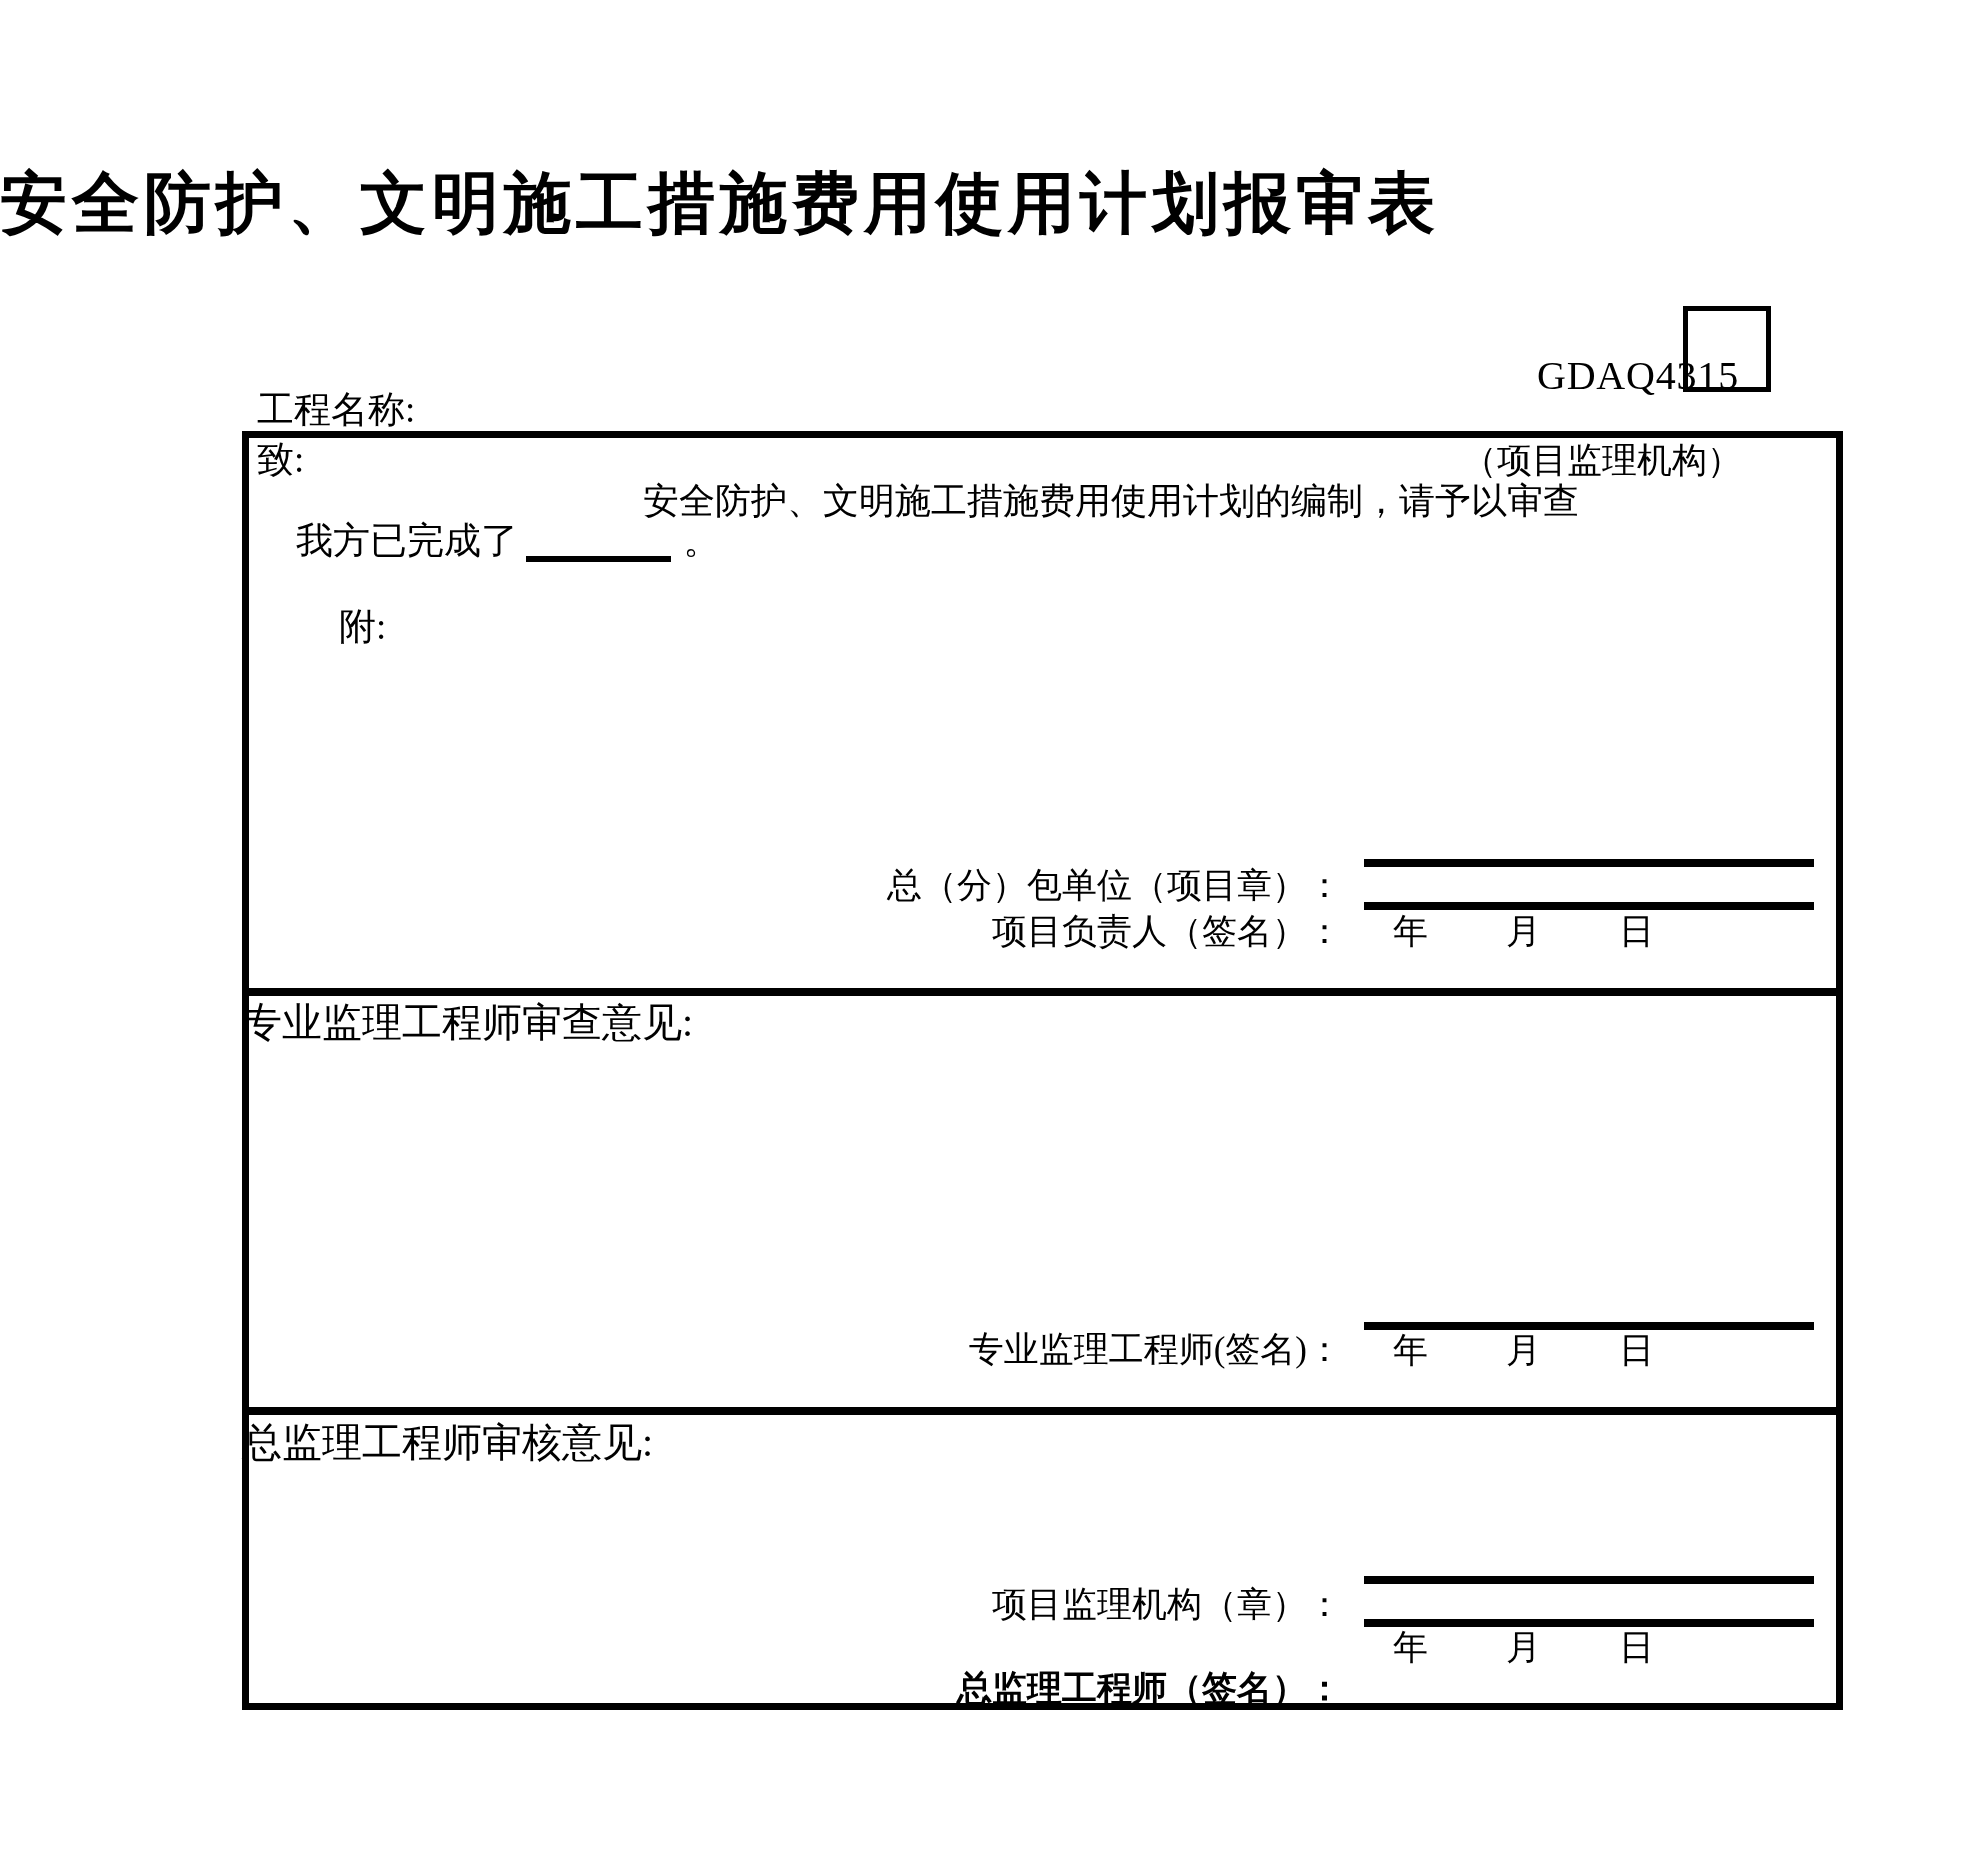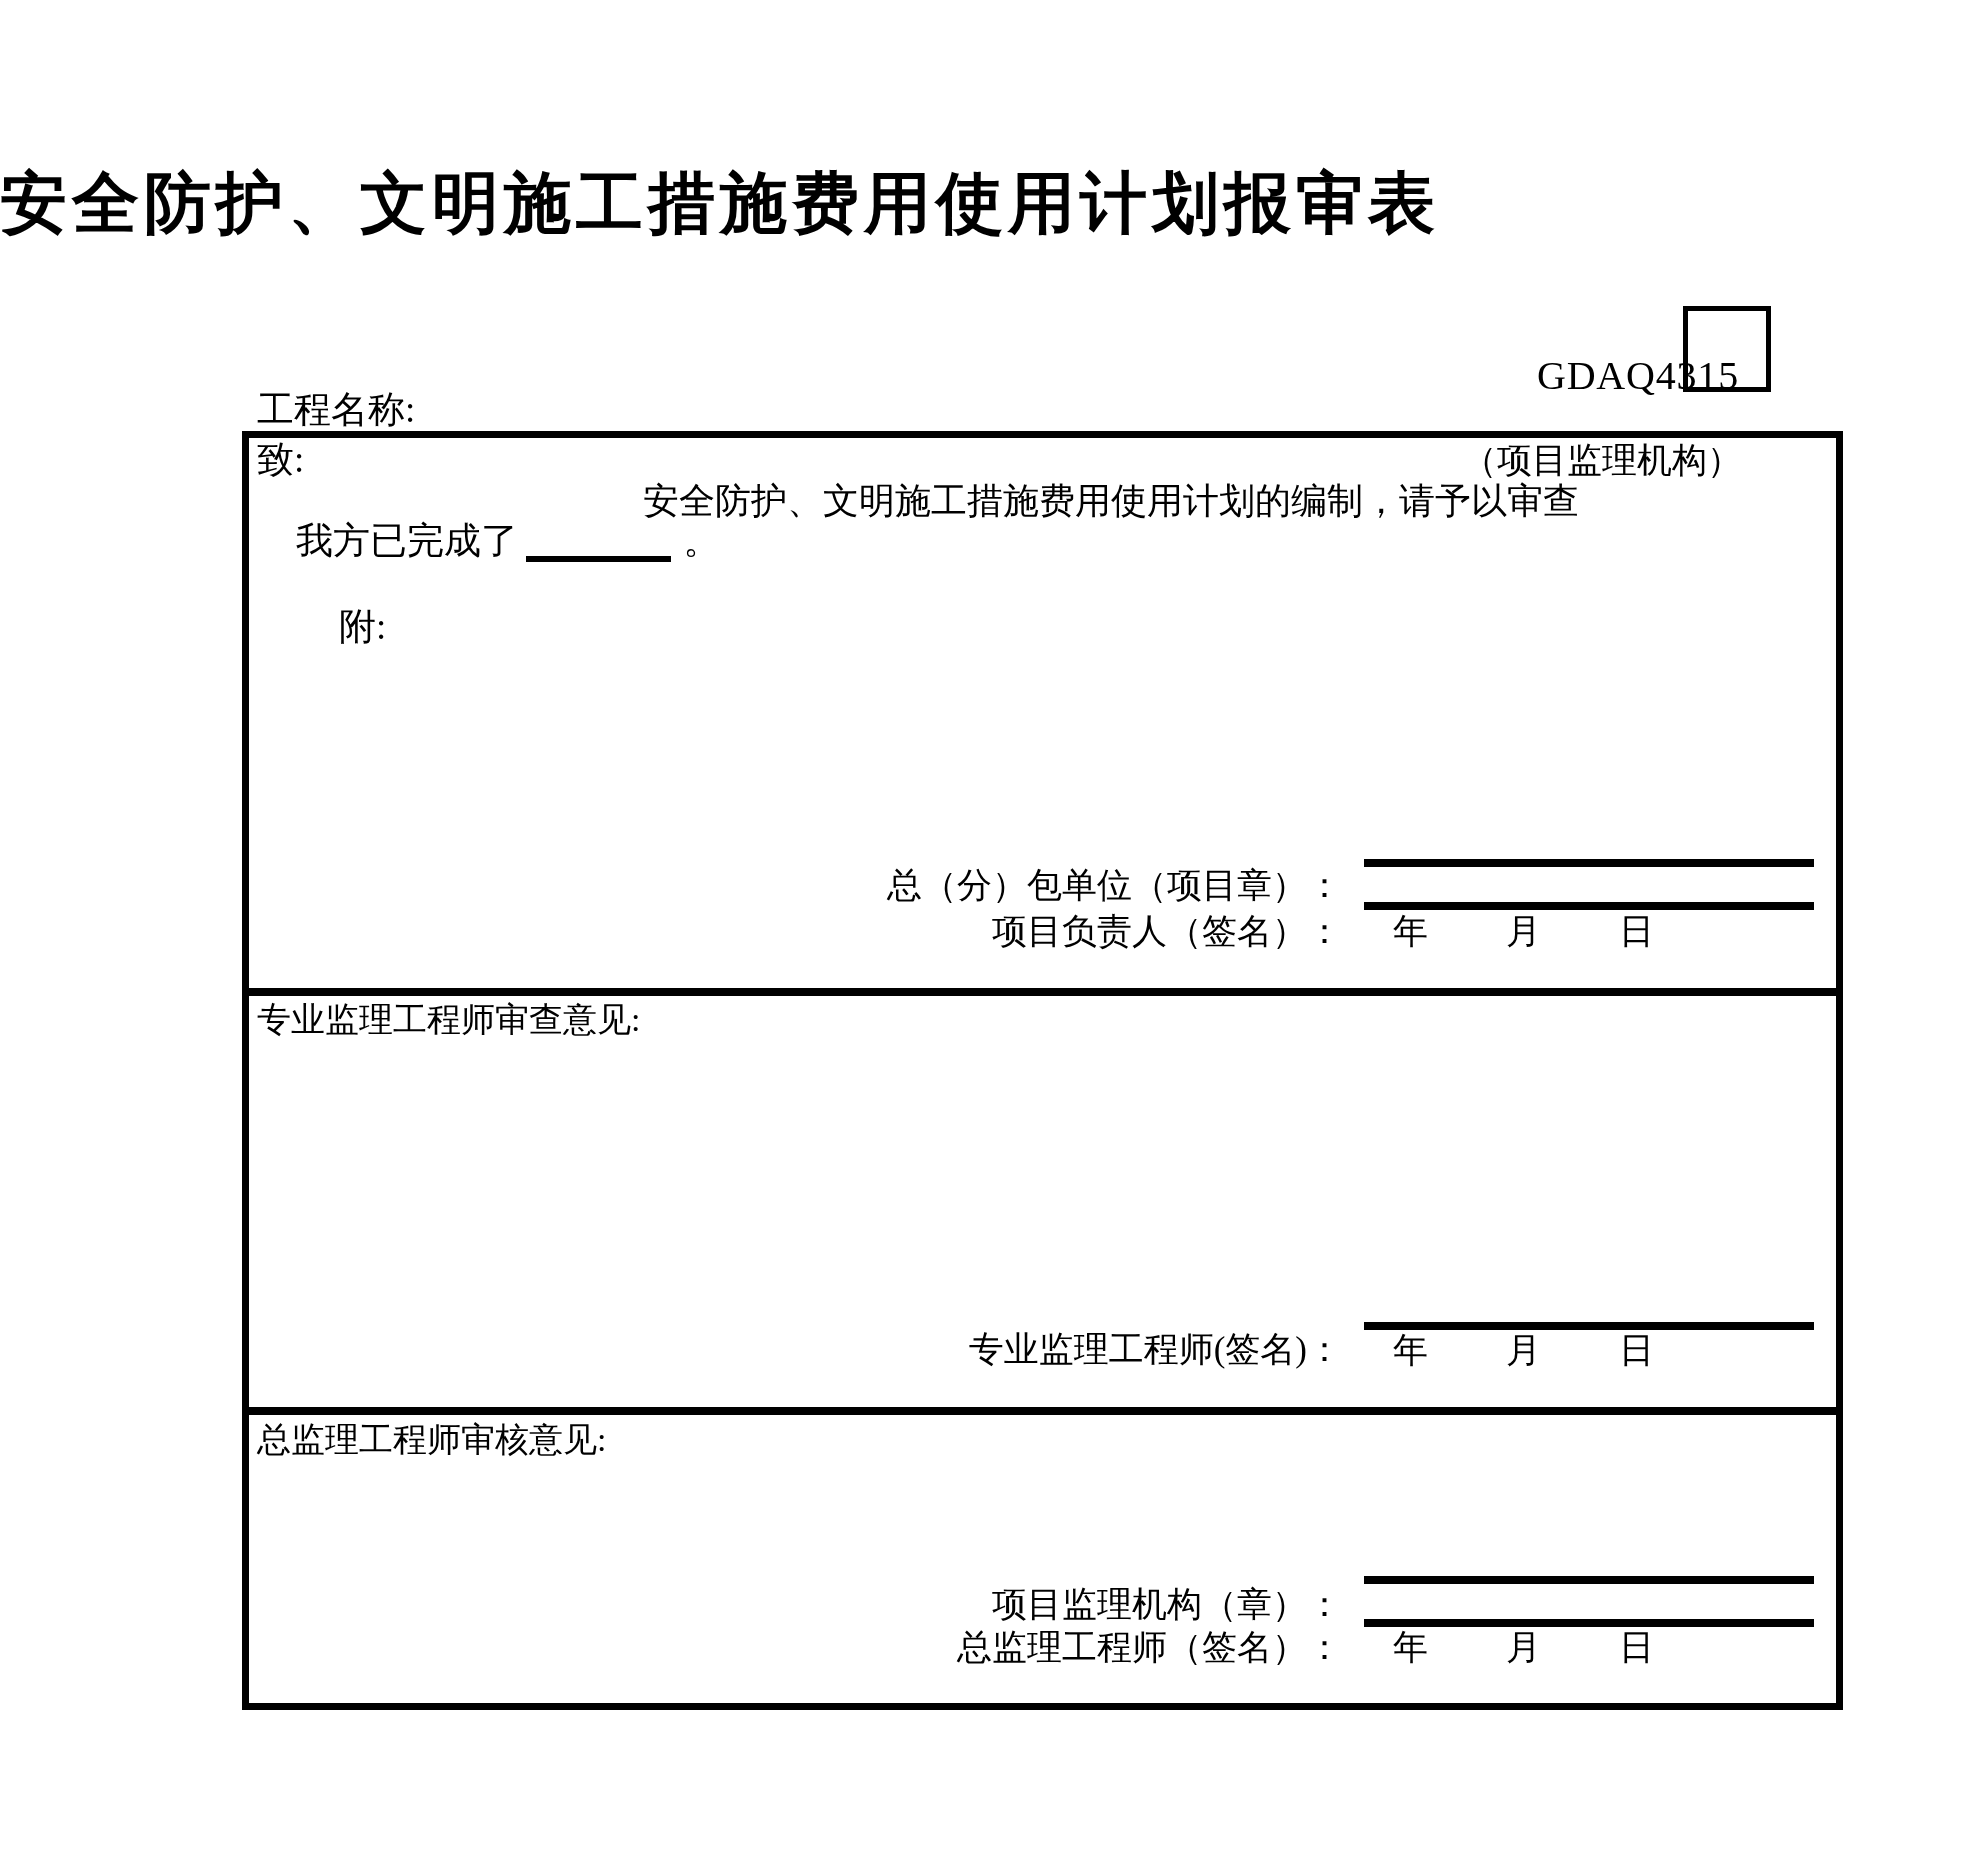--- a/index.html
+++ b/index.html
@@ -51,41 +51,41 @@
   .attach-label { left: 339px; top: 607px; font-size: 37px; line-height: 1.1; }
 
   .sig-label {
     position: absolute; left: 717px; width: 625px;
     text-align: right; font-size: 35px; line-height: 1.15; white-space: nowrap; margin-top: 43px;
   }
   .sig-contractor { top: 823px; }
   .sig-leader     { top: 869px; }
   .sig-specialist { top: 1287px; }
   .sig-orgseal    { top: 1542px; }
-  .sig-chief      { top: 1585px; }
+  .sig-chief      { top: 1626px; font-weight: bold; }
 
   .blank-line {
     position: absolute; left: 1364px; width: 450px; height: 8.4px; background: #000;
   }
   .blank-1 { top: 859px; }
   .blank-2 { top: 902px; }
   .blank-3 { top: 1322px; }
   .blank-4 { top: 1576px; }
   .blank-5 { top: 1619px; }
 
   .date-row {
     position: absolute; left: 1364px; width: 450px;
     display: flex; padding-left: 29px; column-gap: 78px;
     font-size: 35px; line-height: 1.15; white-space: nowrap;
   }
   .date-1 { top: 912px; }
   .date-2 { top: 1331px; }
   .date-3 { top: 1628px; }
 
-  .section-heading { position: absolute; left: 257px; font-size: 34px; line-height: 1.15; white-space: nowrap; text-align: right; }
+  .section-heading { position: absolute; left: 242px; font-size: 40px; line-height: 1.15; white-space: nowrap; text-align: right; }
   .heading-2 { top: 1000px; }
   .heading-3 { top: 1420px; }
 </style>
 </head>
 <body>
 
 <div class="abs form-title">安全防护、文明施工措施费用使用计划报审表</div>
 
 <div class="abs code-label">GDAQ4315</div>
 <div class="abs code-box"></div>

